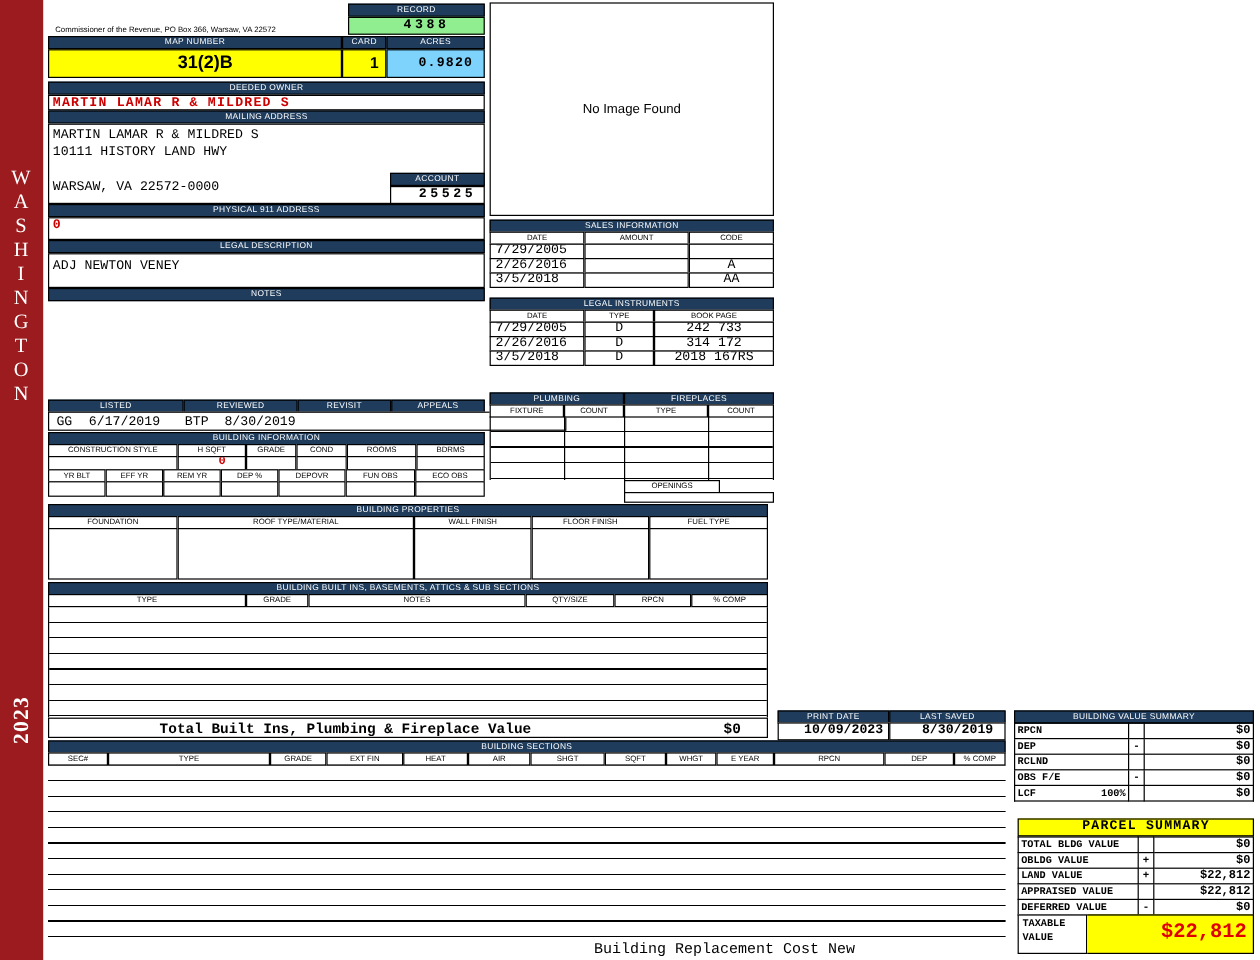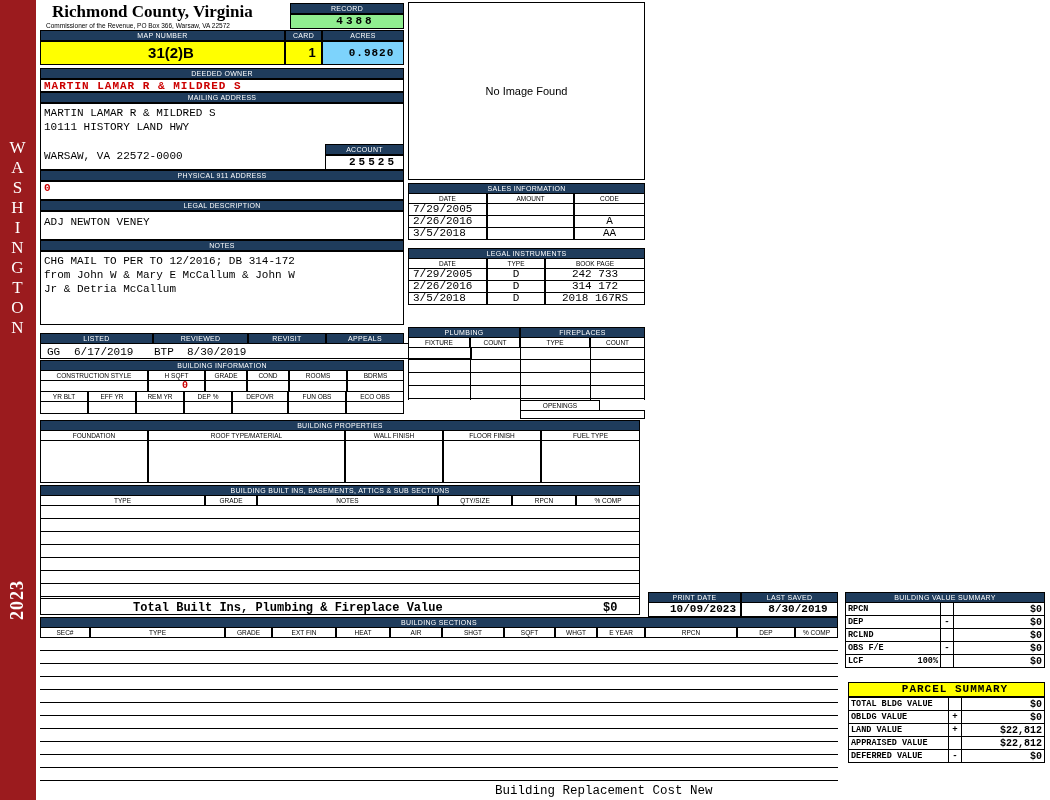--- a/index.html
+++ b/index.html
@@ -29,21 +29,20 @@
 </head>
 <body>
 
 <div id="page">
 
   <div class="sidebar">
     <div class="vtext" style="left:7px; top:138px; font-size:17px; letter-spacing:1px;">WASHINGTON</div>
     <div class="vnum bold" style="left:7px; top:580px; font-size:18px; letter-spacing:1px;">2023</div>
   </div>
 
-  <div class="abs" style="left:52px; top:2px; font-family:'Liberation Serif',serif; font-weight:bold; font-size:17px;">Richmond County, Virginia</div>
   <div class="abs" style="left:46px; top:22px; font-size:6.5px;">Commissioner of the Revenue, PO Box 366, Warsaw, VA 22572</div>
 
   <div class="bar" style="left:290px; top:3px; width:114px;">RECORD</div>
   <div class="vc mono bold" style="left:290px; top:14px; width:114px; height:15px; background:#90EE90; text-align:center; font-size:11px; line-height:13px; letter-spacing:3px;">4388</div>
 
   <div class="bar" style="left:40px; top:30px; width:245px;">MAP NUMBER</div>
   <div class="bar" style="left:285px; top:30px; width:37px;">CARD</div>
   <div class="bar" style="left:322px; top:30px; width:82px;">ACRES</div>
   <div class="vc bold" style="left:40px; top:41px; width:245px; height:24px; background:#FFFF00; text-align:center; font-size:15px; line-height:22px;">31(2)B</div>
   <div class="vc bold" style="left:285px; top:41px; width:37px; height:24px; background:#FFFF00; text-align:center; font-size:13px; line-height:22px;">1</div>
@@ -61,25 +60,20 @@
   <div class="bar" style="left:325px; top:144px; width:79px;">ACCOUNT</div>
   <div class="vc mono bold" style="left:325px; top:155px; width:79px; height:15px; text-align:center; font-size:11px; line-height:13px; letter-spacing:3px;">25525</div>
 
   <div class="bar" style="left:40px; top:170px; width:364px;">PHYSICAL 911 ADDRESS</div>
   <div class="vc mono bold red" style="left:40px; top:181px; width:364px; height:19px; font-size:11px; line-height:13px; padding-left:3px;">0</div>
 
   <div class="bar" style="left:40px; top:200px; width:364px;">LEGAL DESCRIPTION</div>
   <div class="vc mono" style="left:40px; top:211px; width:364px; height:29px; font-size:11px; line-height:14px; padding:3px 0 0 3px;">ADJ NEWTON VENEY</div>
 
   <div class="bar" style="left:40px; top:240px; width:364px;">NOTES</div>
-  <div class="vc" style="left:40px; top:251px; width:364px; height:74px;">
-    <div class="abs mono" style="left:3px; top:3px; font-size:11px;">CHG MAIL TO PER TO 12/2016; DB 314-172</div>
-    <div class="abs mono" style="left:3px; top:17px; font-size:11px;">from John W &amp; Mary E McCallum &amp; John W</div>
-    <div class="abs mono" style="left:3px; top:31px; font-size:11px;">Jr &amp; Detria McCallum</div>
-  </div>
 
   <div class="vc" style="left:408px; top:2px; width:237px; height:178px;">
     <div class="abs" style="left:0; top:82px; width:100%; text-align:center; font-size:11px;">No Image Found</div>
   </div>
 
   <div class="bar" style="left:408px; top:183px; width:237px;">SALES INFORMATION</div>
   <div class="hc" style="left:408px; top:193px; width:79px;">DATE</div>
   <div class="hc" style="left:487px; top:193px; width:87px;">AMOUNT</div>
   <div class="hc" style="left:574px; top:193px; width:71px;">CODE</div>
 
@@ -269,14 +263,21 @@
       <td class="op"></td>
       <td class="val">$22,812</td>
     </tr>
     <tr>
       <td class="lbl">DEFERRED VALUE</td>
       <td class="op">-</td>
       <td class="val">$0</td>
     </tr>
   </tbody>
     </table>
+  <div class="abs" style="left:848px; top:762px; width:197px; height:33px; display:flex;">
+    <div style="width:58px; border:1px solid #000; background:#fff; font-family:'Liberation Mono',monospace; font-weight:bold; font-size:8.5px; padding:2px 0 0 3px; line-height:11px;">
+      <div>TAXABLE</div>
+      <div>VALUE</div>
+    </div>
+    <div class="mono bold" style="flex:1; border:1px solid #000; border-left:none; background:#FFFF00; color:#E00000; font-size:17px; line-height:30px; text-align:right; padding-right:5px;">$22,812</div>
+  </div>
 
 </div>
 
 </body></html>

